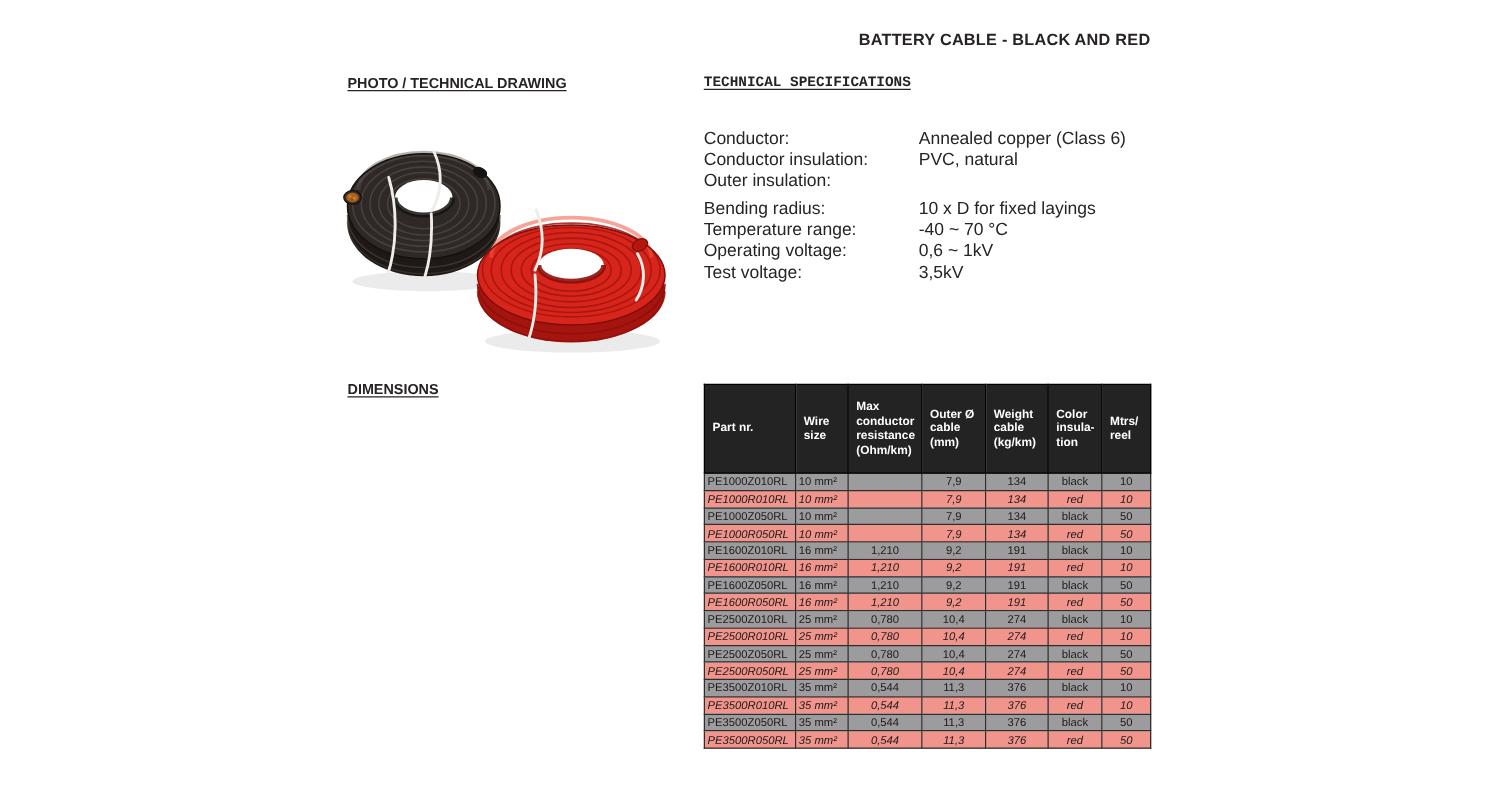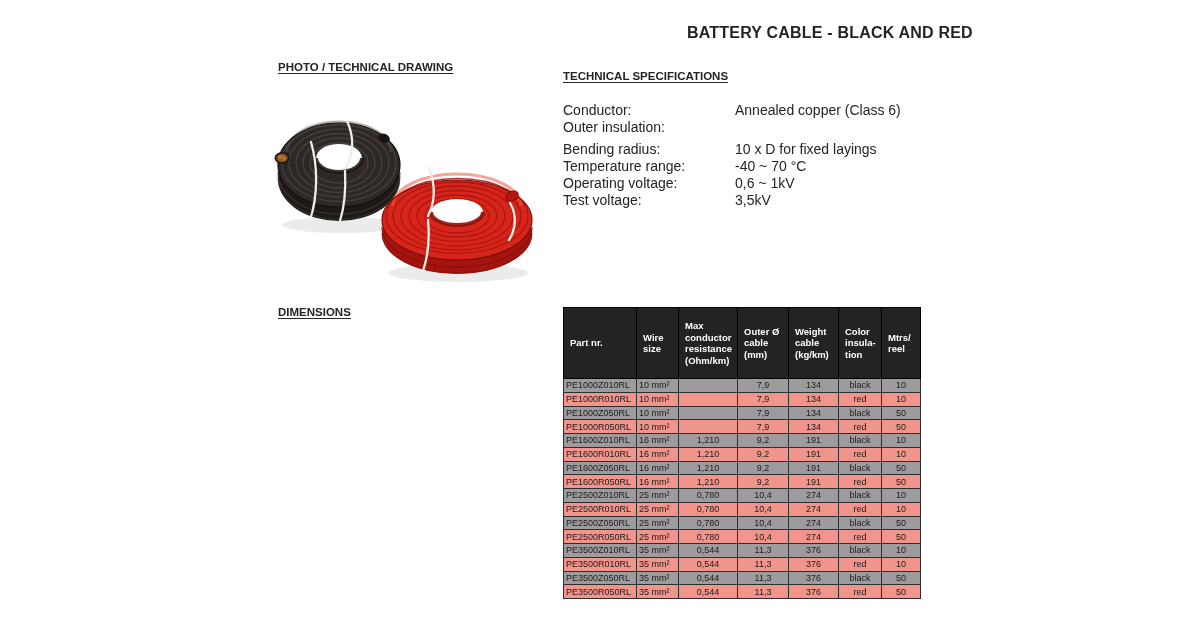--- a/index.html
+++ b/index.html
@@ -2,29 +2,29 @@
 <html><head>
 <meta charset="utf-8">
 <style>
   * { margin:0; padding:0; box-sizing:border-box; }
   html,body { background:#ffffff; }
   body { font-family:"Liberation Sans", sans-serif; color:#272324; }
   .page { position:relative; width:1200px; height:630px; background:#ffffff; overflow:hidden; }
 
   .doc-title {
     position:absolute; left:687px; top:24px;
-    font-size:16px; font-weight:bold; letter-spacing:0.2px; color:#272324;
+    font-size:13px; font-weight:bold; letter-spacing:0.2px; color:#272324;
   }
 
   .section-heading {
     position:absolute; font-size:11.5px; font-weight:bold;
     text-decoration:underline; text-underline-offset:2px; color:#272324;
   }
   .heading-photo { left:278px; top:61px; }
-  .heading-specs { left:563px; top:70px; }
+  .heading-specs { left:563px; top:60px;font-family:Liberation Mono, monospace; }
   .heading-dims  { left:278px; top:306px; }
 
   
   .specs { position:absolute; left:563px; top:102px; width:400px; }
   .spec-row { display:flex; font-size:14px; line-height:17px; }
   .spec-row.gap-above { margin-top:5px; }
   .spec-label { width:172px; flex:0 0 172px; }
   .spec-value { white-space:pre-line; }
 
   
@@ -42,21 +42,21 @@
     padding:3px 2px 3px 6px; border:1px solid #000000;
     white-space:pre-line; height:71px;
   }
   .dims-table td {
     font-size:9px; line-height:12px; height:13.75px;
     padding:0 2px; border:1px solid #2e2e2e; color:#1d1a1b;
     text-align:center; vertical-align:middle;
   }
   .dims-table td.cell-left { text-align:left; padding-left:2px; }
   tr.row-black td { background:#9c9c9e; }
-  tr.row-red   td { background:#f1948c; }
+  tr.row-red   td { background:#f1948c;font-style:italic; }
 </style>
 </head>
 <body>
 
 <div class="page">
 
   <div class="doc-title">BATTERY CABLE - BLACK AND RED</div>
 
   <div class="section-heading heading-photo">PHOTO / TECHNICAL DRAWING</div>
   <div class="section-heading heading-specs">TECHNICAL SPECIFICATIONS</div>
@@ -122,20 +122,24 @@
           <path d="M 248,95 C 255,107 254,121 247,132"></path>
         </g>
       </g>
     </svg>
   </div>
 
   <div class="specs">
     <div class="spec-row">
       <div class="spec-label">Conductor:</div>
       <div class="spec-value">Annealed copper (Class 6)</div>
+    </div>
+    <div class="spec-row">
+      <div class="spec-label">Conductor insulation:</div>
+      <div class="spec-value">PVC, natural</div>
     </div>
     <div class="spec-row">
       <div class="spec-label">Outer insulation:</div>
     </div>
     <div class="spec-row gap-above">
       <div class="spec-label">Bending radius:</div>
       <div class="spec-value">10 x D for fixed layings</div>
     </div>
     <div class="spec-row">
       <div class="spec-label">Temperature range:</div>

